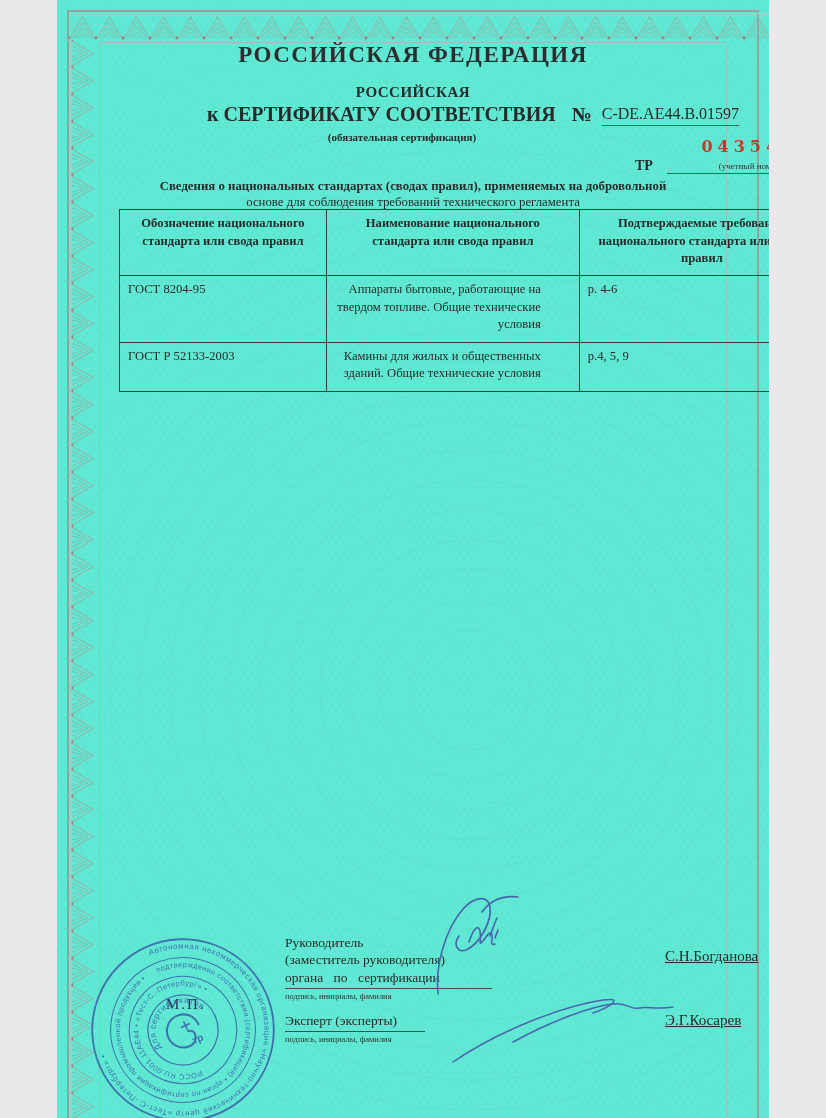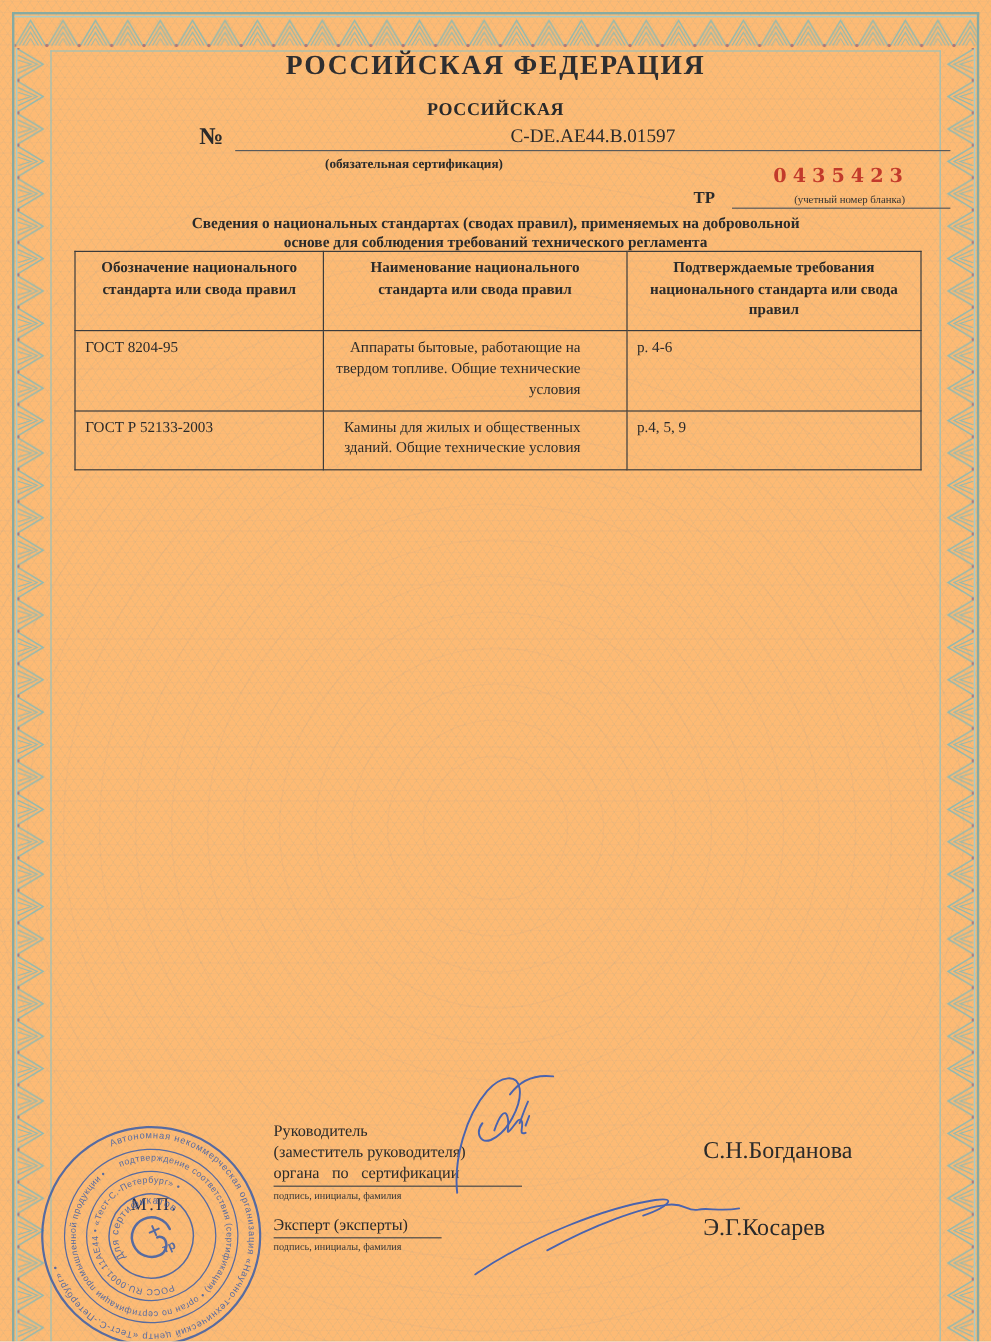--- a/index.html
+++ b/index.html
@@ -1,18 +1,18 @@
 <!DOCTYPE html>
 <html><head>
 <meta charset="utf-8">
 <style>
   html,body{margin:0;padding:0;background:#e9e9e9;}
   .page{
-    position:relative;width:826px;height:1118px;margin:0 auto;
-    background:#fdba74;overflow:hidden;
+    position:relative;width:712px;height:1118px;margin:0 auto;
+    background:#5eead4;overflow:hidden;
     font-family:"Liberation Serif","DejaVu Serif",serif;color:#2a2a2a;
   }
   
   .mesh{
     position:absolute;inset:0;z-index:0;
     background-image:
       repeating-linear-gradient(55deg, rgba(120,160,150,0.07) 0 1px, transparent 1px 6px),
       repeating-linear-gradient(-55deg, rgba(120,160,150,0.07) 0 1px, transparent 1px 6px),
       repeating-linear-gradient(0deg, rgba(110,130,170,0.04) 0 1px, transparent 1px 9px);
   }
@@ -32,34 +32,34 @@
   .certline .prefix{font-size:20px;font-weight:bold;white-space:nowrap;}
   .certline .num-sign{font-size:20px;font-weight:bold;margin-left:16px;}
   .certline .certno{flex:1;margin-left:10px;border-bottom:1px solid #5a5a5a;text-align:center;font-size:16px;padding-bottom:2px;white-space:nowrap;}
   .certkind{position:absolute;left:150px;top:131px;width:390px;text-align:center;font-size:11px;font-weight:bold;}
   .trrow{position:absolute;left:578px;top:137px;width:214px;display:flex;align-items:flex-end;}
   .trrow .trlabel{font-size:14px;font-weight:bold;}
   .trrow .blankno{flex:1;margin-left:14px;border-bottom:1px solid #5a5a5a;text-align:center;
       font-family:"DejaVu Serif",serif;font-size:16px;font-weight:bold;letter-spacing:5px;color:#c23a2b;padding-bottom:17px;}
   .blankcap{position:absolute;left:620px;top:161px;width:176px;text-align:center;font-size:9px;color:#333;}
   .intro1{position:absolute;left:0;right:0;top:179px;font-size:12.8px;font-weight:bold;}
-  .intro2{position:absolute;left:0;right:0;top:195px;font-size:12.8px;font-weight:bold;}
+  .intro2{position:absolute;left:0;right:0;top:195px;font-size:12.8px;font-weight:normal;}
 
   table.std{position:absolute;left:62px;top:209px;width:706px;border-collapse:collapse;z-index:2;}
   table.std th,table.std td{border:1px solid #3c3c3c;font-size:12.6px;vertical-align:top;line-height:1.4;}
   table.std th{font-weight:bold;padding:5px 10px 7px;}
   table.std td{padding:5px 8px 8px;}
   td.c-name{padding-right:38px !important;text-align:right;}
   .colw1{width:204px;} .colw2{width:255px;} .colw3{width:247px;}
 
   .sig-label{position:absolute;left:228px;font-size:13.5px;line-height:1.28;}
   .sig-underline{display:block;border-bottom:1px solid #4a4a4a;padding-bottom:2px;}
   .spread{word-spacing:7px;}
   .sig-cap{font-size:8.5px;color:#333;padding-top:2px;display:block;}
-  .sig-name{position:absolute;left:586px;font-size:20px;}
+  .sig-name{position:absolute;left:608px;font-size:15px;text-decoration:underline;}
   .mp-label{position:absolute;left:109px;top:996px;font-size:15px;color:#27324e;letter-spacing:2px;z-index:3;}
 
   .stamp{position:absolute;left:28px;top:932px;z-index:2;transform:rotate(-24deg);opacity:.85;}
   .pen{position:absolute;z-index:3;}
 </style>
 </head>
 <body>
 
 <div class="page">
   <div class="mesh"></div>
@@ -137,20 +137,21 @@
     </defs>
     <rect width="27" height="1078" fill="url(#pt-right)"></rect>
     <rect x="25.5" width="1.5" height="1078" fill="#a9ccc5"></rect>
   </svg>
 
   <div class="content">
     <div class="country t-center">РОССИЙСКАЯ ФЕДЕРАЦИЯ</div>
     <div class="doctype t-center">РОССИЙСКАЯ</div>
 
     <div class="certline">
+      <span class="prefix">к СЕРТИФИКАТУ СООТВЕТСТВИЯ</span>
       <span class="num-sign">№</span>
       <span class="certno">C-DE.AE44.B.01597</span>
     </div>
     <div class="certkind">(обязательная сертификация)</div>
 
     <div class="trrow">
       <span class="trlabel">ТР</span>
       <span class="blankno">0435423</span>
     </div>
     <div class="blankcap">(учетный номер бланка)</div>

